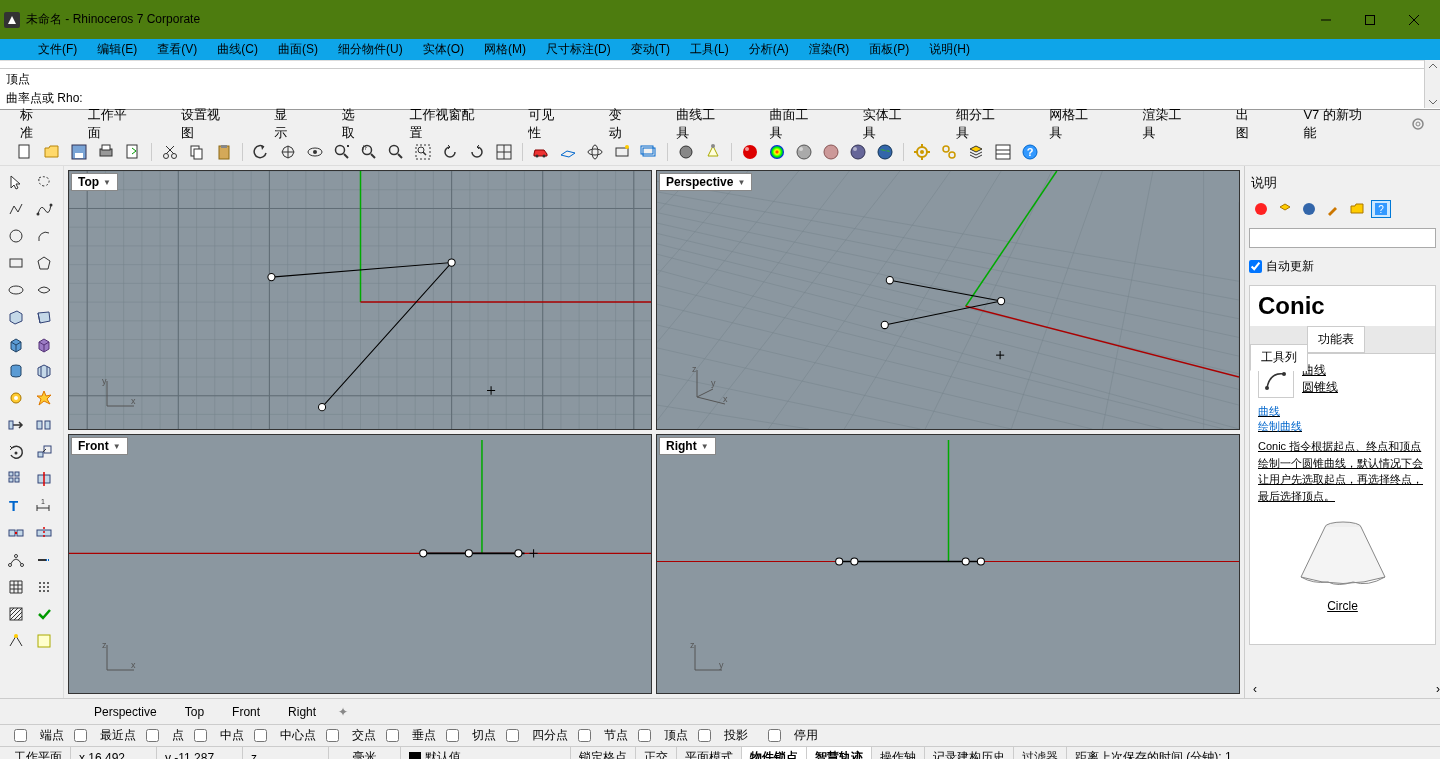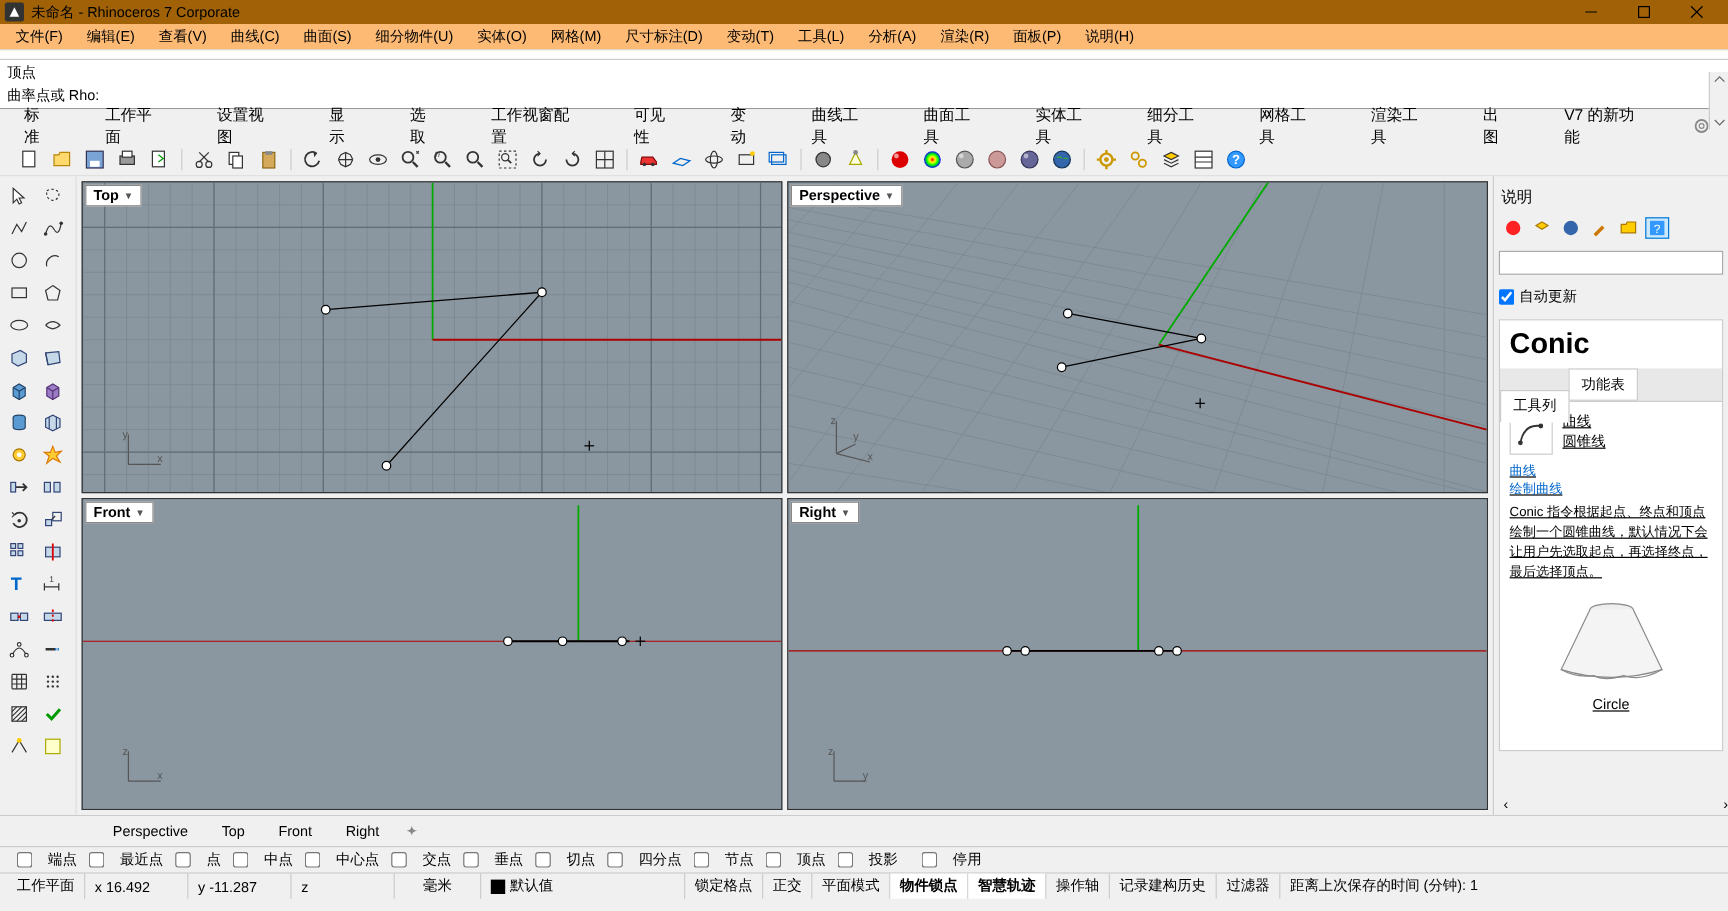--- a/index.html
+++ b/index.html
@@ -1,23 +1,23 @@
 <!DOCTYPE html>
 <html><head>
 <meta charset="utf-8">
 <style>
 * { margin: 0; padding: 0; box-sizing: border-box; font-family: "Microsoft YaHei", sans-serif; }
 body { width: 1440px; height: 759px; background: #f0f0f0; overflow: hidden; font-size: 12px; position: relative; }
-.titlebar { height: 20px; background: #a16207; display: flex; align-items: center; padding: 0 4px; border-bottom: 0px solid #ccc; }
+.titlebar { height: 39px; background: #4d7c0f; display: flex; align-items: center; padding: 0 4px; border-bottom: 0px solid #ccc; }
 .app-icon { width: 16px; height: 16px; background: #333; border-radius: 2px; margin-right: 6px; display: flex; align-items: center; justify-content: center; }
 .app-icon svg { width: 12px; height: 12px; }
 .title { font-size: 12px; color: #000; flex: 1; }
 .window-controls { display: flex; }
 .window-btn { width: 44px; height: 28px; display: flex; align-items: center; justify-content: center; }
-.menubar { height: 22px; background: #fdba74; display: flex; align-items: center; padding: 0 3px; border-bottom: 1px solid #ddd; }
+.menubar { height: 22px; background: #0ea5e9; display: flex; align-items: center; padding: 0 28px; border-bottom: 1px solid #ddd; }
 .menu-item { padding: 2px 10px; font-size: 12px; cursor: pointer; }
 .hidden-row { height: 8px; background: #fff; border-bottom: 1px solid #ccc; position: relative; }
 .command-area { background: #fff; border-bottom: 1px solid #999; }
 .command-history { padding: 2px 6px; font-size: 12px; color: #000; height: 18px; }
 .command-prompt { padding: 2px 6px; font-size: 12px; display: flex; align-items: center; height: 22px; }
 .command-input { border: none; outline: none; flex: 1; font-size: 12px; margin-left: 4px; }
 .scrollbar-v { position: absolute; right: 0; width: 16px; top: 60px; height: 48px; background: #f0f0f0; border-left: 1px solid #ccc; }
 .tab-row { height: 28px; background: #f0f0f0; display: flex; align-items: center; padding: 0 14px; border-bottom: 0px solid #ccc; }
 .tab { padding: 4px 6px; margin-right: 30px; font-size: 13px; cursor: pointer; }
 .gear-r { margin-left: auto; width: 16px; height: 16px; }

